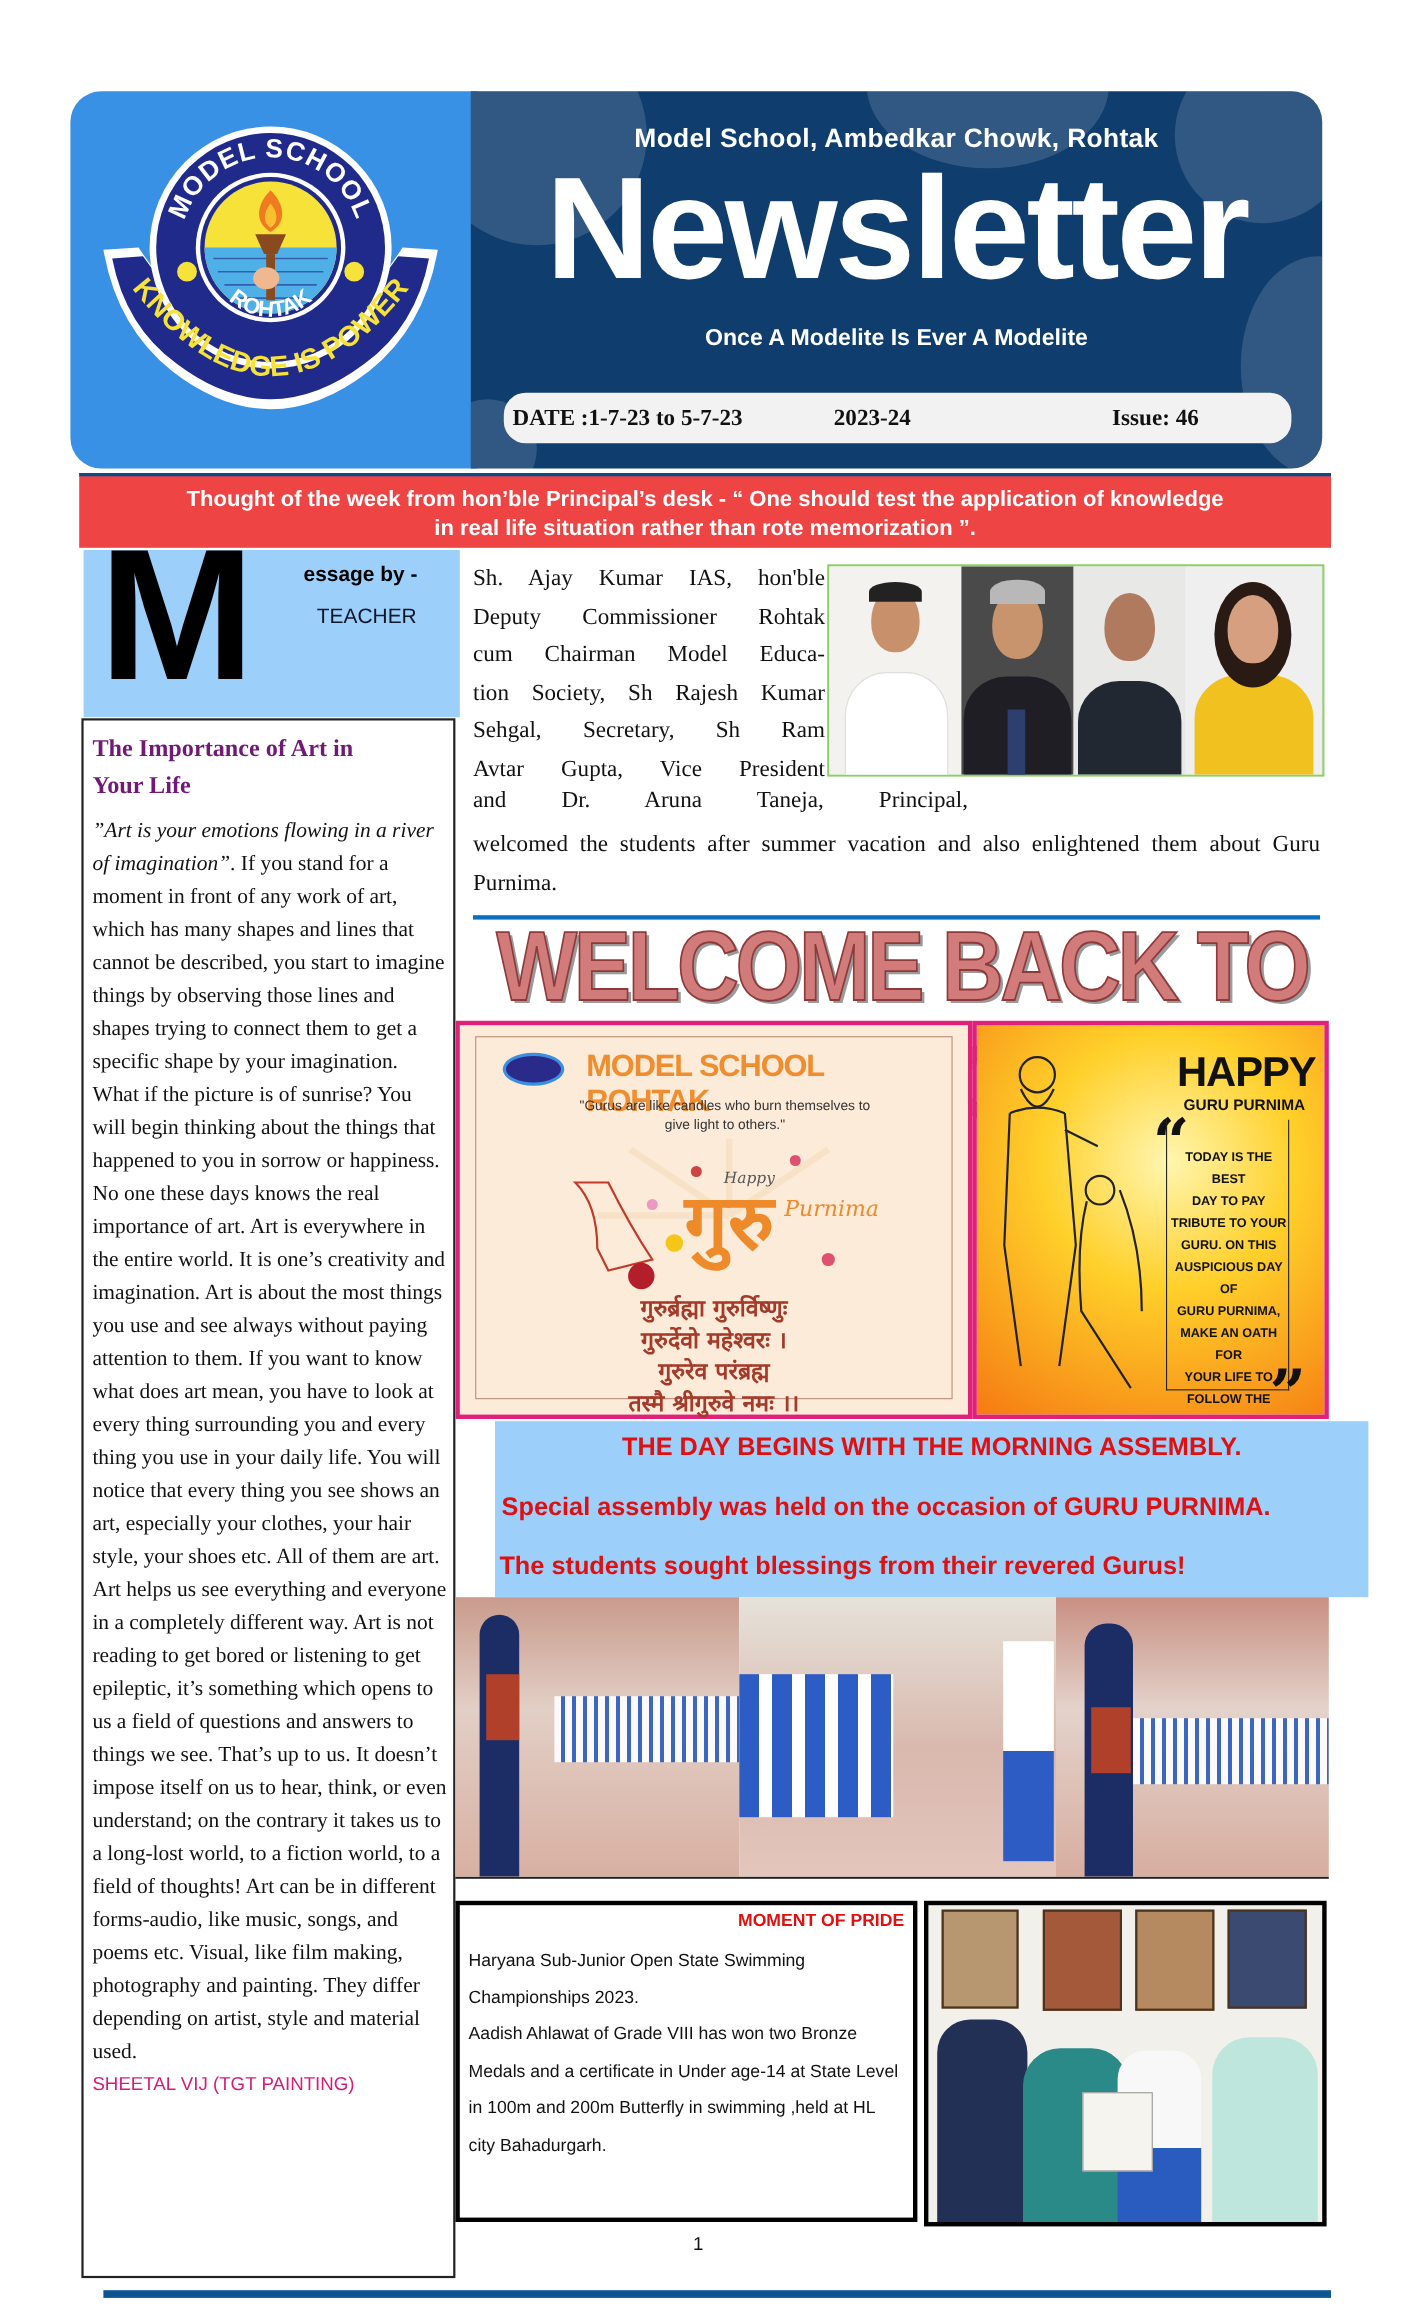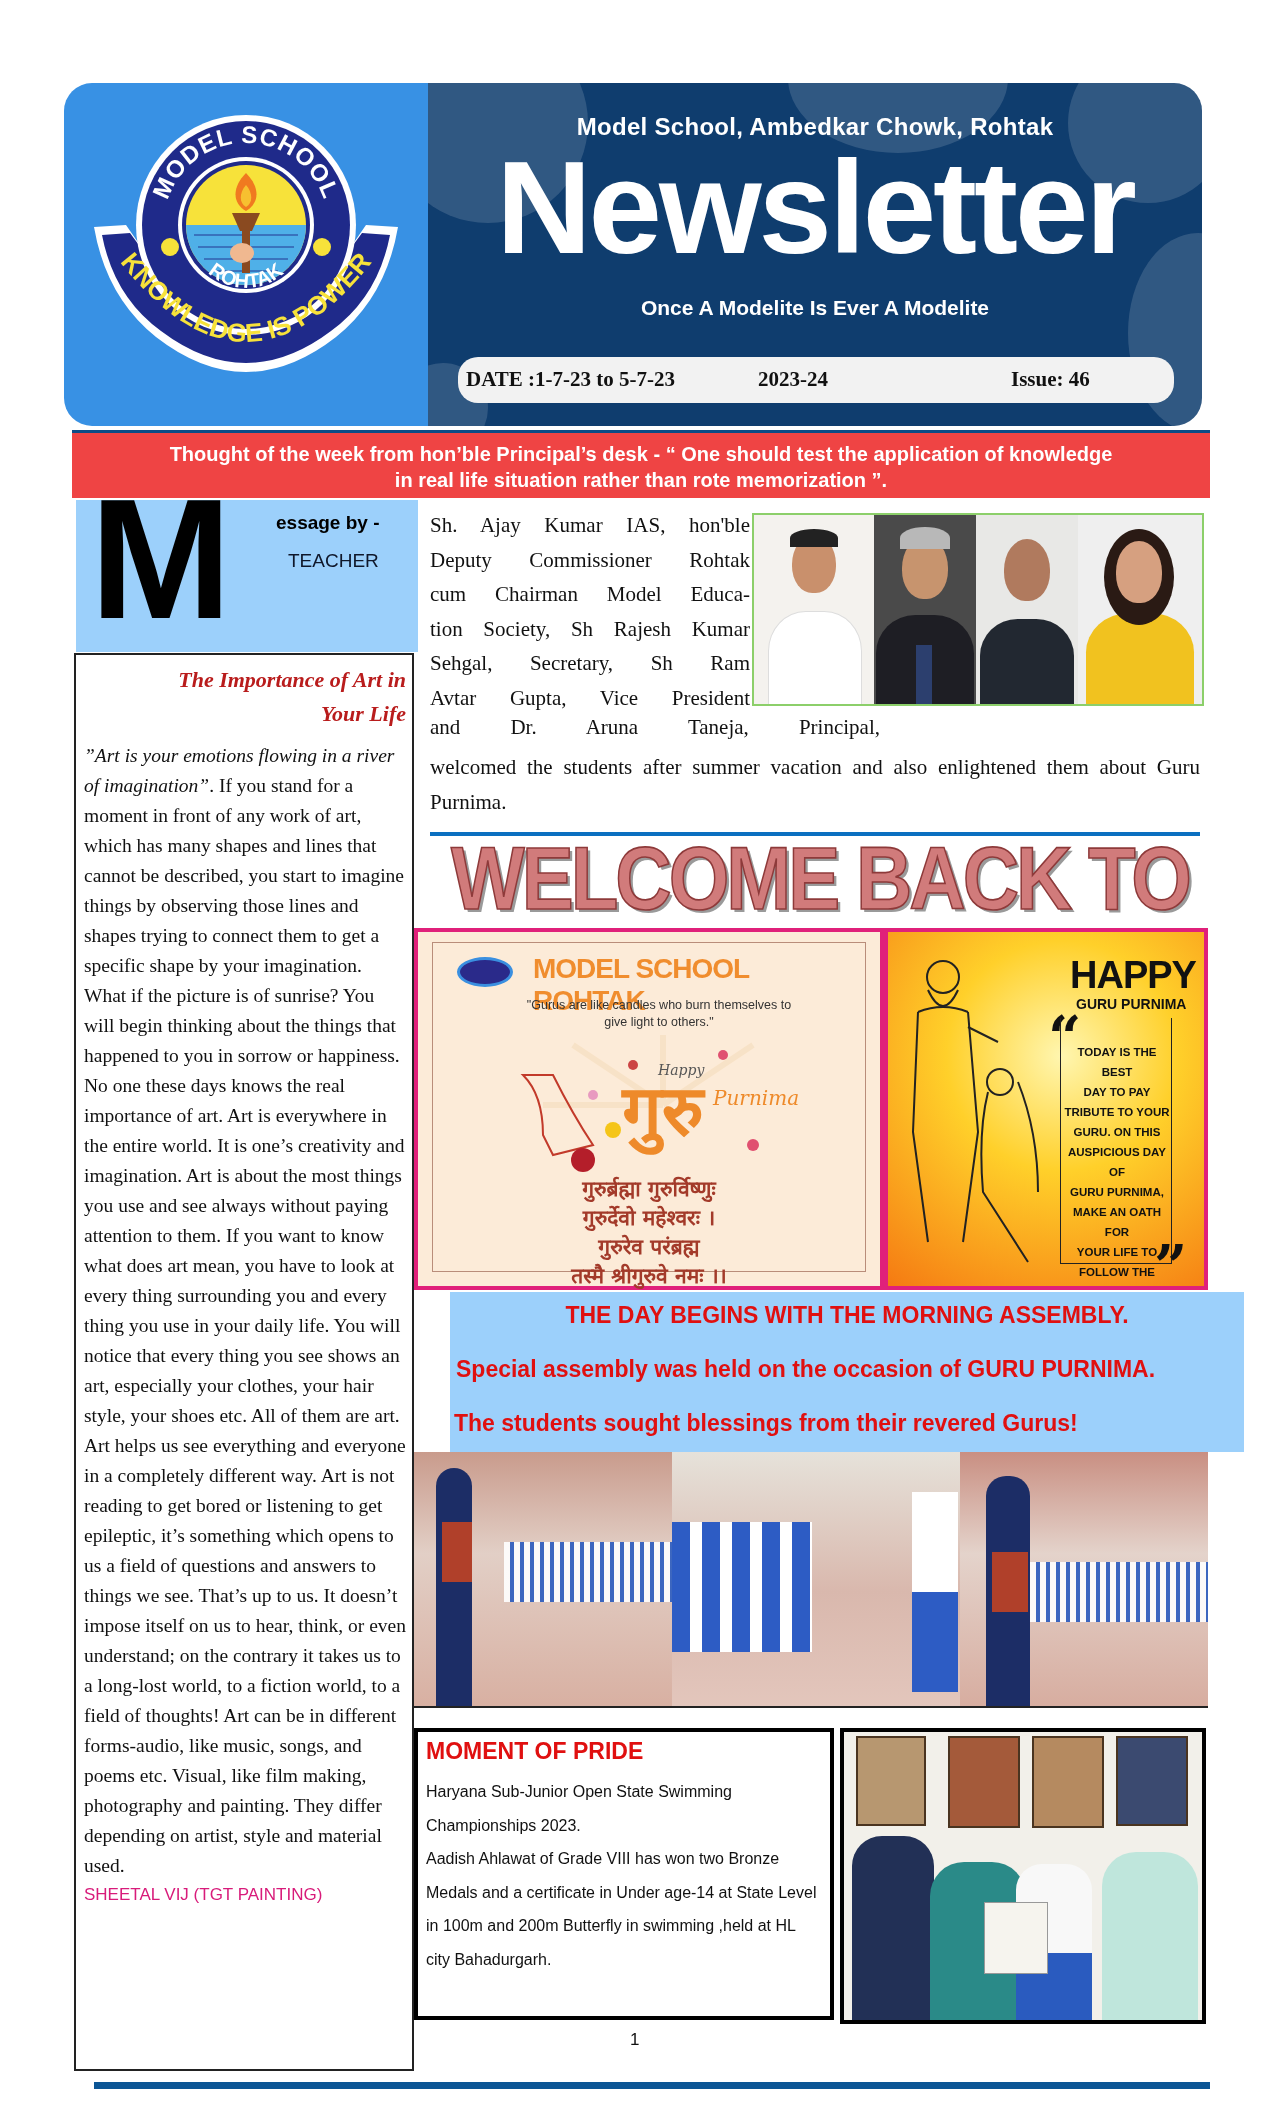--- a/index.html
+++ b/index.html
@@ -60,22 +60,22 @@
   }
   .msg-teacher {
     position: absolute; left: 212px; top: 50px; font-family: "Liberation Sans", sans-serif;
     font-size: 19px; color: #0f172a;
   }
   .article {
     left: 74px; top: 653px; width: 340px; height: 1418px; border: 2px solid #222;
     padding: 8px 6px 0 8px;
   }
   .article-title {
-    font-family: "Liberation Serif", serif; font-style: italic; font-weight: bold;
-    font-size: 22px; color: #b91c1c; text-align: right; line-height: 34px;
+    font-family: "Liberation Serif", serif; font-weight: bold;
+    font-size: 22px; color: #701a75; text-align: left; line-height: 34px;
   }
   .article-body {
     margin-top: 10px; font-size: 19.5px; line-height: 30px; color: #111;
   }
   .article-body em { font-style: italic; }
   .article-author {
     margin-top: 4px; font-family: "Liberation Sans", sans-serif; font-size: 17px; color: #d81b7a;
   }
 
   
@@ -162,22 +162,22 @@
 
   .photo-strip {
     left: 414px; top: 1452px; width: 794px; height: 256px; display: flex; border-bottom: 2px solid #222;
   }
   .photo { height: 100%; position: relative; overflow: hidden; }
 
   .pride-box {
     left: 414px; top: 1728px; width: 420px; height: 292px; border: 4px solid #000; padding: 6px 8px;
   }
   .pride-title {
-    text-align: left; font-family: "Liberation Sans", sans-serif; font-weight: bold;
-    font-size: 23px; color: #e01010; margin-bottom: 10px;
+    text-align: right; font-family: "Liberation Sans", sans-serif; font-weight: bold;
+    font-size: 16px; color: #e01010; margin-bottom: 10px;
   }
   .pride-body {
     font-family: "Liberation Sans", sans-serif; font-size: 16px; line-height: 33.5px; color: #111;
   }
 
   .pride-photo {
     left: 840px; top: 1728px; width: 366px; height: 296px; border: 4px solid #000;
     background: #f2f0ea; overflow: hidden;
   }
 

